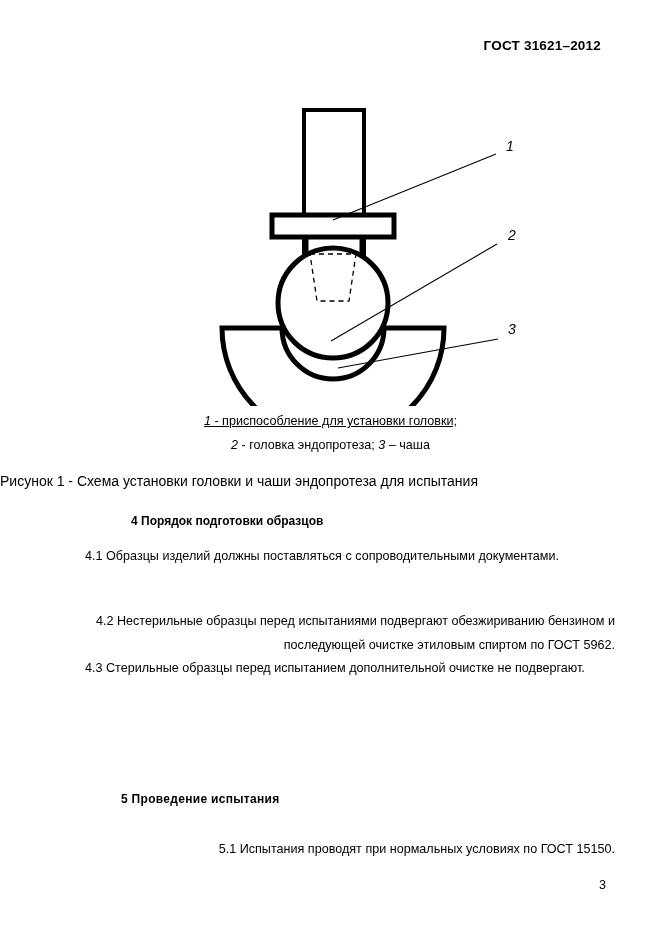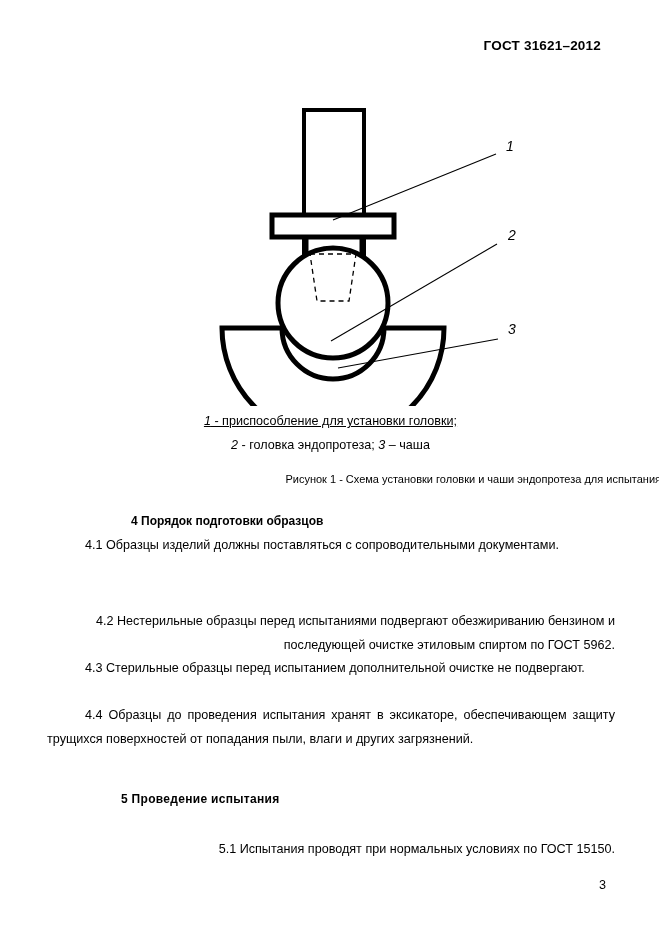--- a/index.html
+++ b/index.html
@@ -56,22 +56,22 @@
   .legend-line-2 { top: 433px; }
   .legend em {
     font-style: italic;
   }
 
   .fig-caption {
     position: absolute;
     left: 0;
     top: 473px;
     width: 661px;
-    text-align: right;
-    font-size: 11px;
+    text-align: left;
+    font-size: 14px;
   }
 
   
   .section-head {
     position: absolute;
     font-size: 12px;
     font-weight: bold;
     white-space: nowrap;
   }
   .section-head-4 { left: 131px; top: 514px; }
@@ -82,21 +82,21 @@
     left: 47px;
     width: 568px;
     font-size: 12.6px;
     line-height: 23.5px;
     text-align: justify;
     text-indent: 38px;
   }
   .para.nojust {
     text-align: right;
   }
-  .para-41 { top: 534px; }
+  .para-41 { top: 545px; }
   .para-42 { top: 610px; }
   .para-43 { top: 657px; }
   .para-44 { top: 704px; }
   .para-51 { top: 838px; }
 
   .page-number {
     position: absolute;
     right: 53px;
     top: 878px;
     font-size: 12.6px;
@@ -146,21 +146,20 @@
   <div class="fig-caption">Рисунок 1 - Схема установки головки и чаши эндопротеза для испытания</div>
 
   <div class="section-head section-head-4">4 Порядок подготовки образцов</div>
 
   <div class="para para-41">4.1 Образцы изделий должны поставляться с сопроводительными документами.</div>
 
   <div class="para para-42 nojust">4.2 Нестерильные образцы перед испытаниями подвергают обезжириванию бензином и последующей очистке этиловым спиртом по ГОСТ 5962.</div>
 
   <div class="para para-43">4.3 Стерильные образцы перед испытанием дополнительной очистке не подвергают.</div>
 
-  <div class="para para-44">4.4 Образцы до проведения испытания хранят в эксикаторе, обеспечивающем защиту трущихся поверхностей от попадания пыли, влаги и других загрязнений.</div>
 
   <div class="section-head section-head-5">5  Проведение  испытания</div>
 
   <div class="para para-51 nojust">5.1 Испытания проводят при нормальных условиях по ГОСТ  15150.</div>
 
   <div class="page-number">3</div>
 
 </div>
 
 </body></html>

